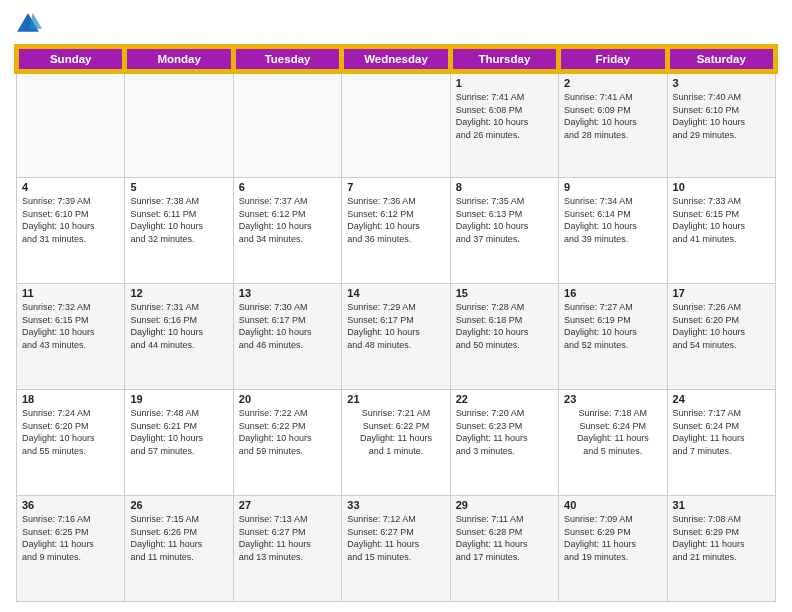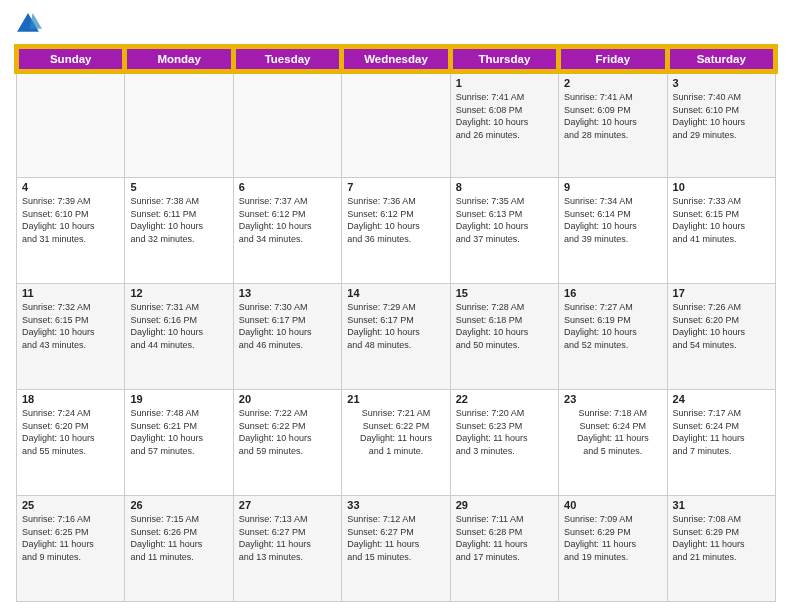--- a/index.html
+++ b/index.html
@@ -307,21 +307,21 @@
           <td>
             <span class="day-number">24</span>
             <div class="day-info" style="white-space: pre-line;">Sunrise: 7:17 AM
 Sunset: 6:24 PM
 Daylight: 11 hours
 and 7 minutes.</div>
           </td>
         </tr>
         <tr>
           <td>
-            <span class="day-number">25</span>
+            <span class="day-number">36</span>
             <div class="day-info" style="white-space: pre-line;">Sunrise: 7:16 AM
 Sunset: 6:25 PM
 Daylight: 11 hours
 and 9 minutes.</div>
           </td>
           <td>
             <span class="day-number">26</span>
             <div class="day-info" style="white-space: pre-line;">Sunrise: 7:15 AM
 Sunset: 6:26 PM
 Daylight: 11 hours

